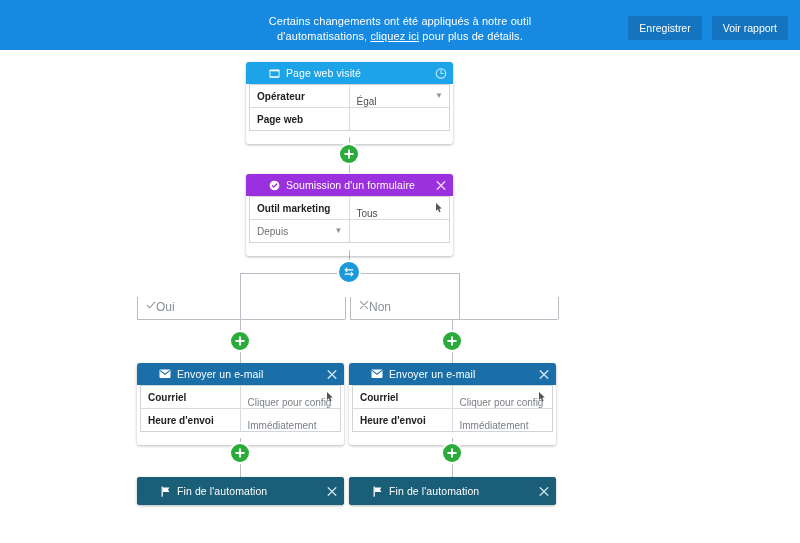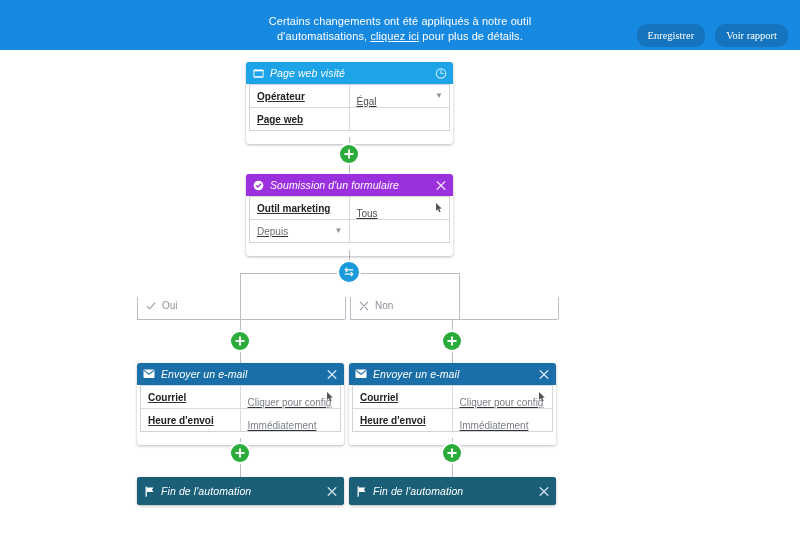--- a/index.html
+++ b/index.html
@@ -47,25 +47,24 @@
     top: 16px;
     display: flex;
     gap: 10px;
   }
   .banner-btn {
     background: #1474bf;
     color: #fff;
     font-size: 10.5px;
     padding: 6px 11px;
     border: none;
-    border-radius: 10px;
+    border-radius: 2px;
     cursor: pointer;
-    font-family: Liberation Serif, serif;
+    font-family: Liberation Sans, sans-serif;
     white-space: nowrap;
-    margin-top: 8px;
   }
 
   
   .canvas {
     position: absolute;
     left: 0; top: 50px;
     width: 800px;
     height: 493px;
     background: #ffffff;
   }
@@ -118,24 +117,23 @@
   .node {
     position: absolute;
     border-radius: 3px;
     box-shadow: 0 1px 3px rgba(0,0,0,.28);
     overflow: hidden;
   }
   .node-head {
     height: 22px;
     display: flex;
     align-items: center;
-    padding: 0 6px;
+    padding: 0 22px;
     gap: 6px;
     position: relative;
-    font-style: italic;
   }
   .node-head .title {
     color: #ffffff;
     font-size: 10.5px;
     letter-spacing: .1px;
     white-space: nowrap;
   }
   .node-head .head-icon {
     width: 12px;
     height: 12px;
@@ -153,21 +151,20 @@
     height: 13px;
     display: flex;
     align-items: center;
     justify-content: center;
     cursor: pointer;
   }
   .node-body {
     background: #ffffff;
     margin: 0 3px 13px 3px;
     border: 1px solid #cfd4d9;
-    text-decoration: underline;
   }
   .row {
     display: flex;
     height: 22px;
     align-items: stretch;
     border-bottom: 1px solid #d7dbe0;
   }
   .row:last-child { border-bottom: none; }
   .cell-label {
     width: 50%;
@@ -208,23 +205,22 @@
     top: 50%;
     transform: translateY(-50%);
     width: 9px;
     height: 11px;
   }
 
   
   .branch-label {
     position: absolute;
     display: flex;
-    align-items: flex-end;
-    gap: 6px;
-    font-size: 10px;
+    align-items: flex-start;
+    font-size: 12px;
     color: #8b9097;
   }
   .branch-label .glyph { display: flex; align-items: center; }
 </style>
 </head>
 <body>
 
 <div class="banner">
   <div class="banner-text">
     <span>Certains changements ont été appliqués à notre outil</span><br>

